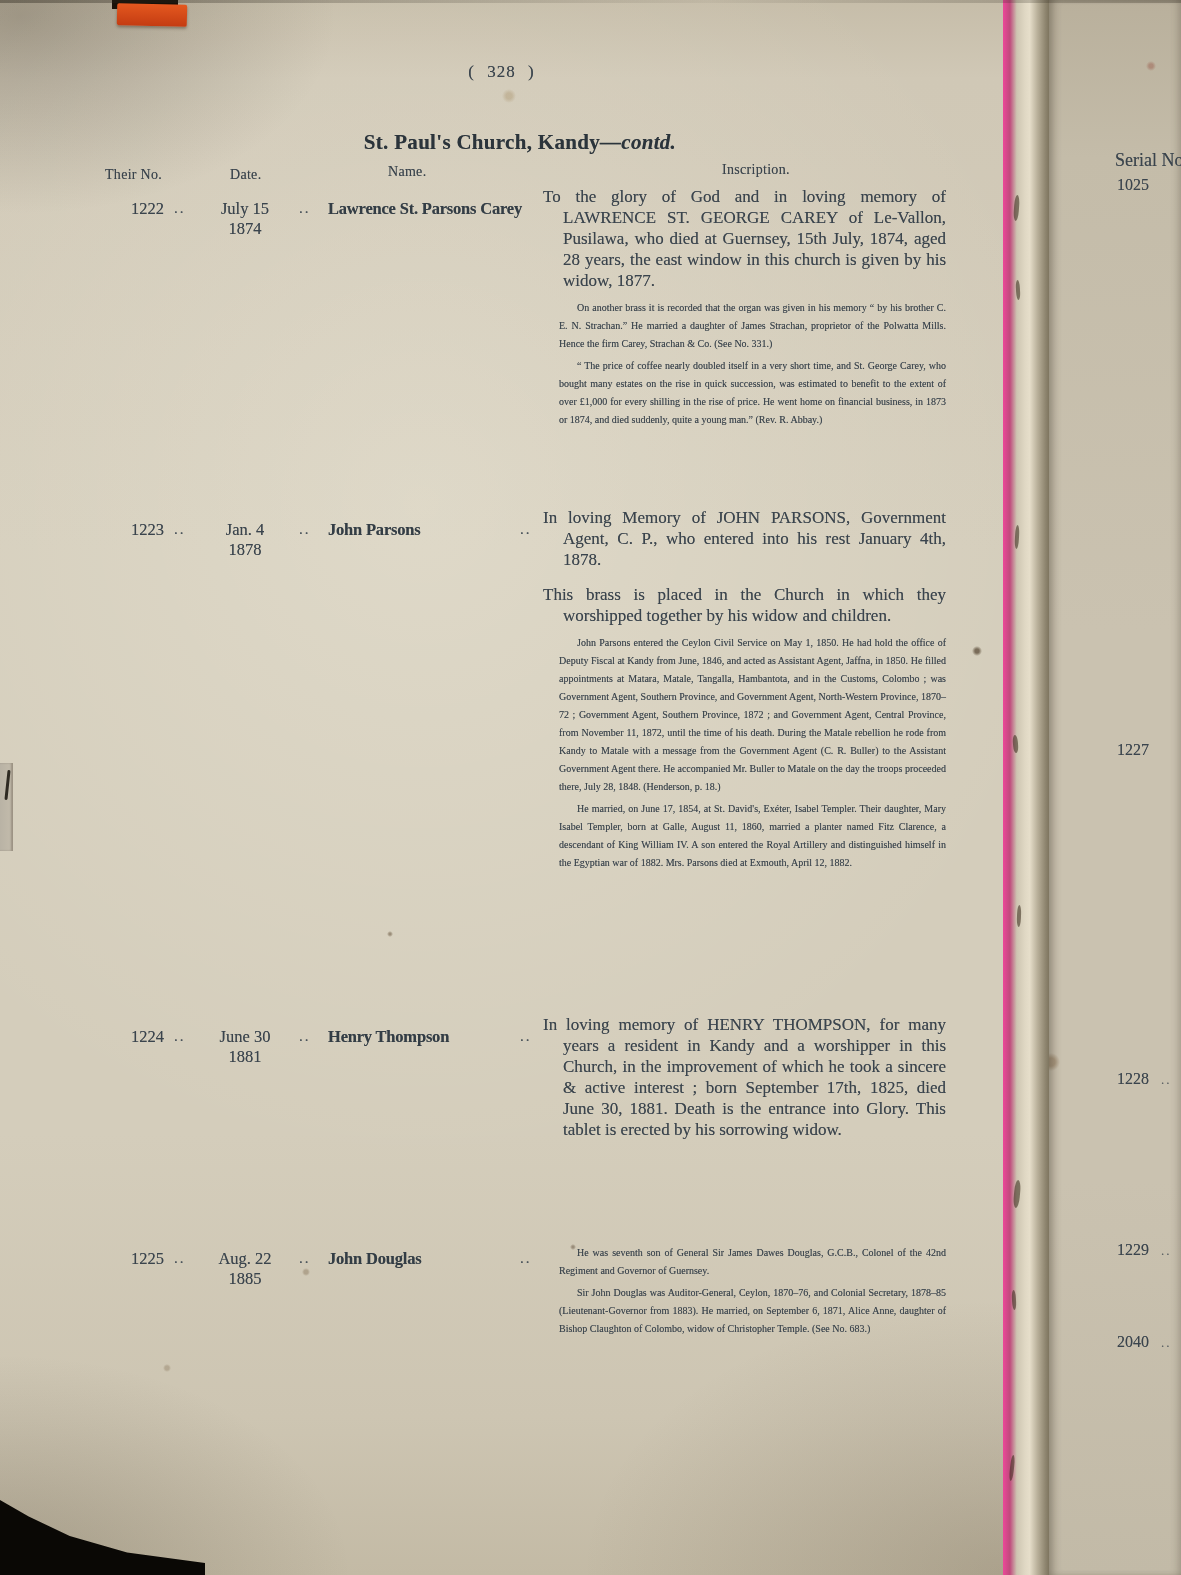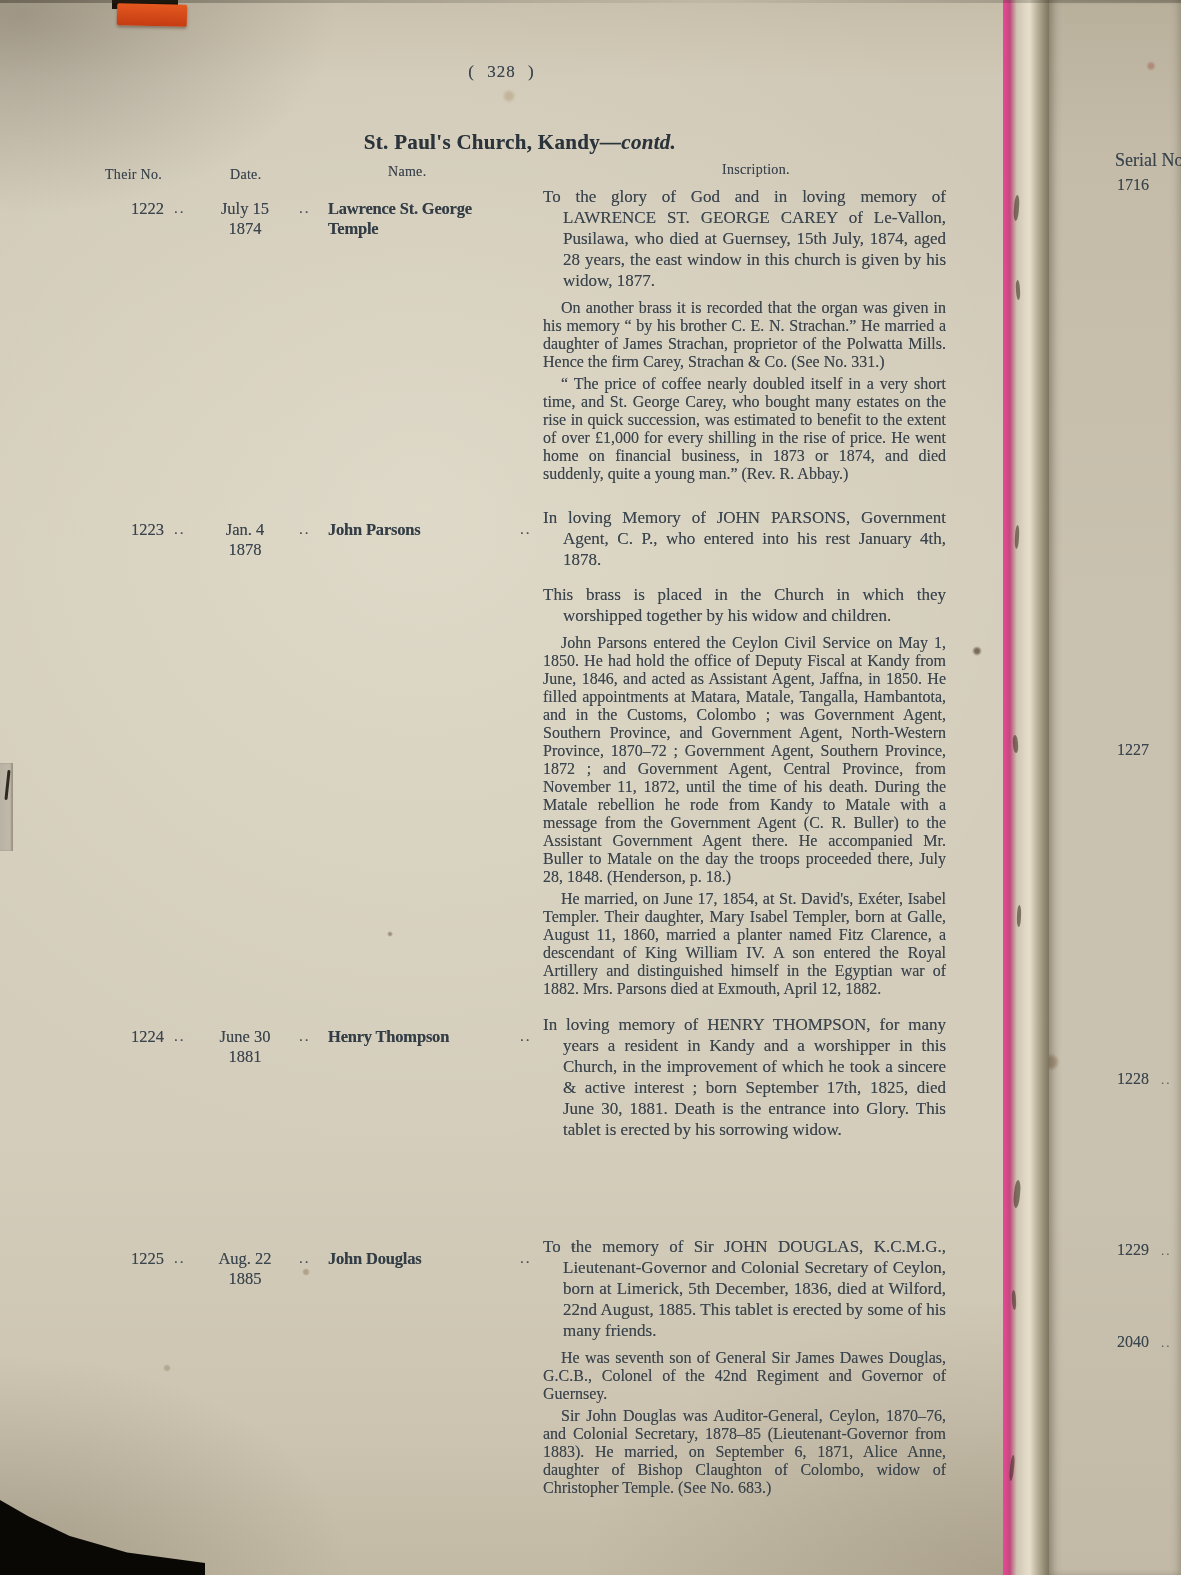--- a/index.html
+++ b/index.html
@@ -52,21 +52,21 @@
   .e-dots{letter-spacing:2px;color:#4a545c;font-size:15px;}
   .e-dots.d1{left:174px;top:1px;}
   .e-dots.d2{left:299px;top:1px;}
   .e-dots.d3{left:520px;top:1px;}
   .e-date{left:203px;width:84px;text-align:center;line-height:20px;}
   .e-date span{display:block;}
   .e-name{left:328px;width:196px;font-weight:bold;letter-spacing:-.2px;color:#333d45;}
   .e-insc{position:absolute;left:543px;top:0;width:403px;text-align:justify;}
   .p-main{font-size:17px;line-height:21px;padding-left:20px;text-indent:-20px;}
   .p-main + .p-main{margin-top:14px;}
-  .p-small{font-size:16px;line-height:18px;text-indent:18px;margin-top:8px;}
+  .p-small{font-size:10px;line-height:18px;margin-left:16px;text-indent:18px;margin-top:8px;}
   .p-small + .p-small{margin-top:4px;}
   
   .page-edge{
     position:absolute;left:1003px;top:0;width:46px;height:1575px;
     background:linear-gradient(90deg,
       rgba(90,78,58,0) 0%, rgba(90,78,58,.30) 15%,
       #cdc5b1 30%, #e0d8c4 48%, #e6deca 58%,
       #b9b09a 75%, #8f8670 92%, #7e755f 100%);
   }
   .crease{position:absolute;background:rgba(52,40,24,.55);border-radius:50% / 40%;}
@@ -119,21 +119,21 @@
     <span class="hdr h-insc">Inscription.</span>
     <div id="entries">
         <div class="entry" style="top: 186px;">
           <span class="e-serial">1222</span>
           <span class="e-dots d1">..</span>
           <span class="e-date">
             <span>July 15</span>
             <span>1874</span>
           </span>
           <span class="e-dots d2">..</span>
-          <span class="e-name">Lawrence St. George Temple</span>
+          <span class="e-name">Lawrence St. Parsons Carey</span>
           <span class="e-dots d3"></span>
           <div class="e-insc">
             <div class="p-main">To the glory of God and in loving memory of LAWRENCE ST. GEORGE CAREY of Le-Vallon, Pusilawa, who died at Guernsey, 15th July, 1874, aged 28 years, the east window in this church is given by his widow, 1877.</div>
             <div class="p-small">On another brass it is recorded that the organ was given in his memory “ by his brother C. E. N. Strachan.”  He married a daughter of James Strachan, proprietor of the Polwatta Mills.  Hence the firm Carey, Strachan &amp; Co.  (See No. 331.)</div>
             <div class="p-small">“ The price of coffee nearly doubled itself in a very short time, and St. George Carey, who bought many estates on the rise in quick succession, was estimated to benefit to the extent of over £1,000 for every shilling in the rise of price.  He went home on financial business, in 1873 or 1874, and died suddenly, quite a young man.”  (Rev. R. Abbay.)</div>
           </div>
         </div>
         <div class="entry" style="top: 507px;">
           <span class="e-serial">1223</span>
           <span class="e-dots d1">..</span>
@@ -169,42 +169,41 @@
           <span class="e-serial">1225</span>
           <span class="e-dots d1">..</span>
           <span class="e-date">
             <span>Aug. 22</span>
             <span>1885</span>
           </span>
           <span class="e-dots d2">..</span>
           <span class="e-name">John Douglas</span>
           <span class="e-dots d3">..</span>
           <div class="e-insc">
-            <div class="p-main">To the memory of Sir JOHN DOUGLAS, K.C.M.G., Lieutenant-Governor and Colonial Secretary of Ceylon, born at Limerick, 5th December, 1836, died at Wilford, 22nd August, 1885.  This tablet is erected by some of his many friends.</div>
             <div class="p-small">He was seventh son of General Sir James Dawes Douglas, G.C.B., Colonel of the 42nd Regiment and Governor of Guernsey.</div>
             <div class="p-small">Sir John Douglas was Auditor-General, Ceylon, 1870–76, and Colonial Secretary, 1878–85 (Lieutenant-Governor from 1883).  He married, on September 6, 1871, Alice Anne, daughter of Bishop Claughton of Colombo, widow of Christopher Temple.  (See No. 683.)</div>
           </div>
         </div>
       </div>
   </div>
 
   <div class="page-edge"></div>
   <div class="crease" style="left:1014px;top:195px;width:5px;height:26px;transform:rotate(4deg);"></div>
   <div class="crease" style="left:1016px;top:280px;width:4px;height:20px;transform:rotate(-3deg);"></div>
   <div class="crease" style="left:1015px;top:525px;width:4px;height:24px;transform:rotate(3deg);"></div>
   <div class="crease" style="left:1013px;top:735px;width:5px;height:18px;transform:rotate(-4deg);"></div>
   <div class="crease" style="left:1017px;top:905px;width:4px;height:22px;transform:rotate(2deg);"></div>
   <div class="crease" style="left:1014px;top:1180px;width:6px;height:28px;transform:rotate(5deg);"></div>
   <div class="crease" style="left:1012px;top:1290px;width:4px;height:20px;transform:rotate(-3deg);"></div>
   <div class="crease" style="left:1010px;top:1455px;width:4px;height:26px;transform:rotate(6deg);"></div>
 
   <div class="page-right">
     <div class="r-header">Serial No</div>
     <div id="right-serials">
-        <div class="r-item" style="top: 176px;"><span>1716</span></div>
+        <div class="r-item" style="top: 176px;"><span>1025</span></div>
         <div class="r-item" style="top: 741px;"><span>1227</span></div>
         <div class="r-item" style="top: 1070px;"><span>1228</span><span class="rdots">..</span></div>
         <div class="r-item" style="top: 1241px;"><span>1229</span><span class="rdots">..</span></div>
         <div class="r-item" style="top: 1333px;"><span>2040</span><span class="rdots">..</span></div>
       </div>
   </div>
 
   <div class="tab-black"></div>
   <div class="tab-orange"></div>
   <div class="corner-black"></div>

